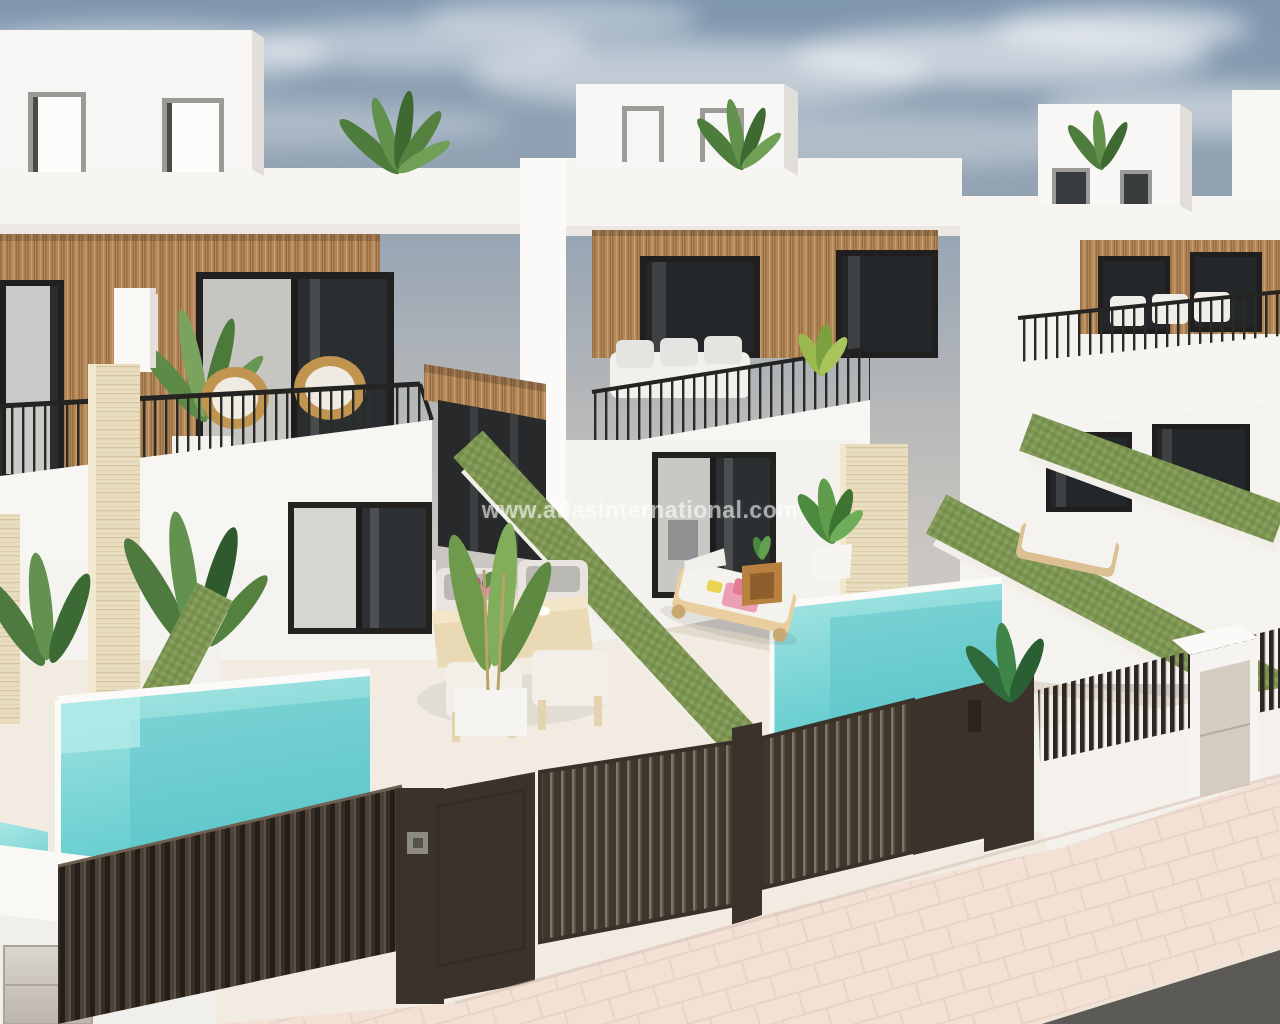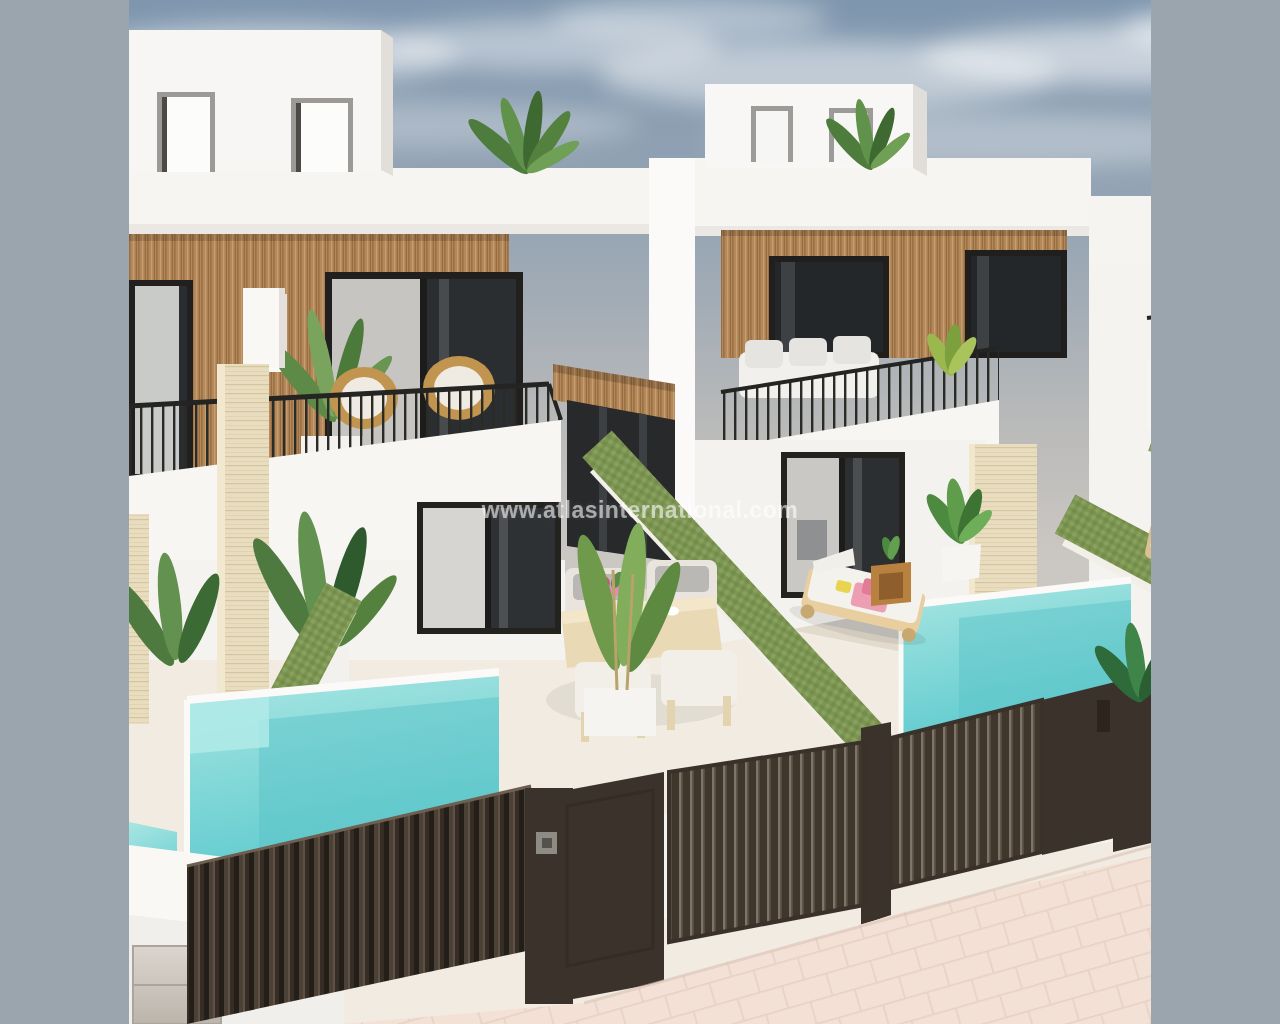--- a/index.html
+++ b/index.html
@@ -1,17 +1,17 @@
 <!DOCTYPE html>
 <html><head>
 <meta charset="utf-8">
 <style>
   html,body{margin:0;padding:0;background:#9aa5ae;}
   #canvas{
-    position:relative;width:1022px;height:1024px;margin:0 auto;
+    position:relative;width:1280px;height:1024px;margin:0 auto;
     overflow:hidden;background:#cbc7c3;
     font-family:"Liberation Sans", sans-serif;
   }
   #canvas svg{position:absolute;left:0;top:0;display:block;}
   .watermark{
     position:absolute;left:0;right:0;top:497px;
     text-align:center;
     font:600 23px "Liberation Sans", sans-serif;
     letter-spacing:.5px;
     color:rgba(255,255,255,.58);

